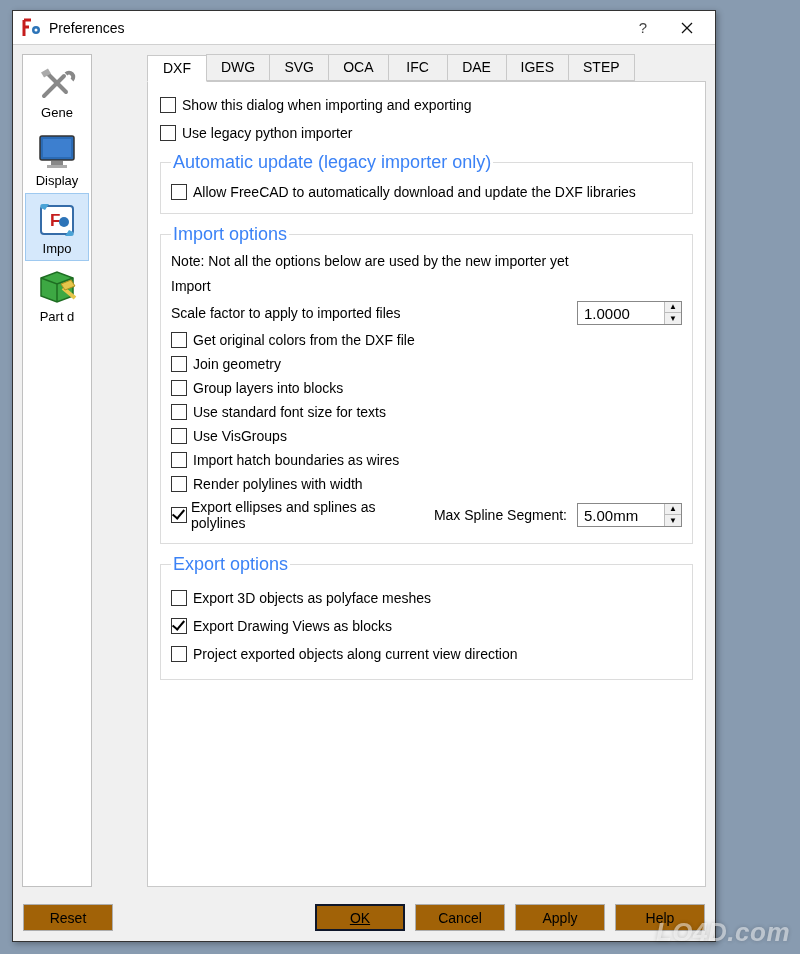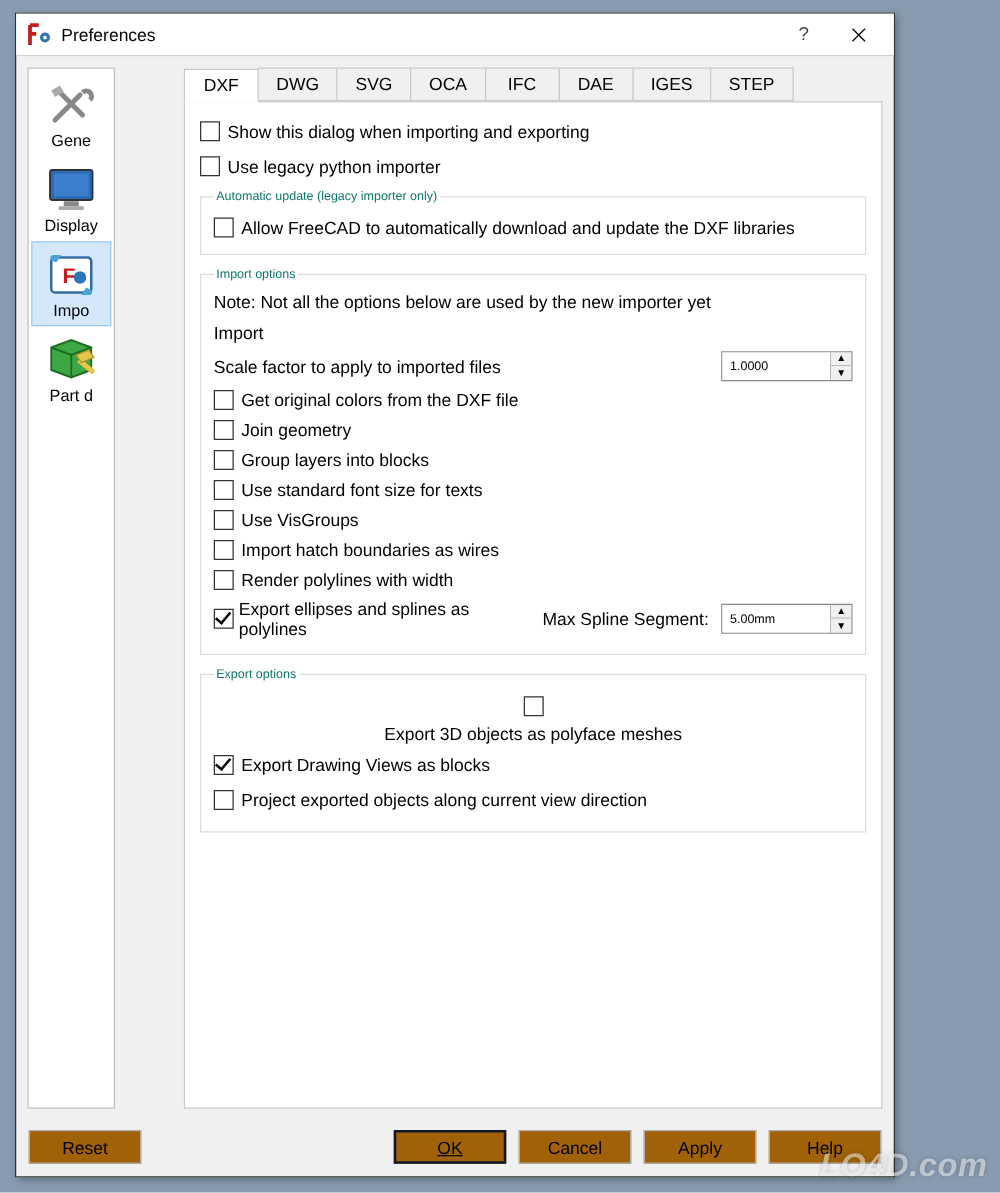--- a/index.html
+++ b/index.html
@@ -61,21 +61,21 @@
   }
   .cbx.checked::after {
     content: ""; position: absolute; left: 3px; top: -1px; width: 5px; height: 10px;
     border: solid #000; border-width: 0 2px 2px 0; transform: rotate(40deg);
   }
 
   fieldset.group {
     border: 1px solid #dcdcdc; border-radius: 0; margin: 4px 0; padding: 6px 10px 8px 10px;
     font-size: 14px;
   }
-  fieldset.group legend { padding: 0 2px; color: #0f766e; font-size: 10px; }
+  fieldset.group legend { padding: 0 2px; color: #3b82f6; font-size: 18px; }
 
   .note { margin: 2px 0 6px 0; }
 
   .row { display: flex; align-items: center; gap: 10px; margin: 3px 0; min-height: 22px; }
   .row .lead { width: 60px; }
 
   .inline-cbx { display: flex; align-items: center; gap: 4px; }
 
   .radio {
     width: 16px; height: 16px; border: 1px solid #333; border-radius: 50%; background: #fff; position: relative; cursor: pointer; flex-shrink: 0;
@@ -83,21 +83,21 @@
   .radio.checked::after {
     content: ""; position: absolute; left: 3px; top: 3px; width: 8px; height: 8px; background: #000; border-radius: 50%;
   }
 
   .spin-row { display: flex; align-items: center; gap: 10px; margin: 4px 0; }
   .spin-row .spin-label { flex: 1; }
   .spinbox {
     display: flex; border: 1px solid #888; background: #fff; height: 24px;
   }
   .spinbox input {
-    border: none; outline: none; font-size: 10px; padding: 2px 6px; width: 86px; text-align: left;
+    border: none; outline: none; font-size: 15px; padding: 2px 6px; width: 86px; text-align: left;
   }
   .spinbox .steppers { display: flex; flex-direction: column; border-left: 1px solid #bbb; }
   .spinbox .stepper {
     width: 16px; height: 11px; font-size: 8px; line-height: 8px; text-align: center; background: #f0f0f0; cursor: pointer;
     display: flex; align-items: center; justify-content: center;
   }
   .spinbox .stepper:first-child { border-bottom: 1px solid #bbb; }
 
   .buttons {
     display: flex; justify-content: flex-end; gap: 10px; padding: 8px 10px 10px 10px;
@@ -279,21 +279,21 @@
                 <div class="steppers">
                   <div class="stepper">▲</div>
                   <div class="stepper">▼</div>
                 </div>
               </div>
             </div>
           </fieldset>
 
           <fieldset class="group">
             <legend>Export options</legend>
-            <div class="cbx-row" style="margin:6px 0;flex-direction:column;">
+            <div class="cbx-row" style="margin:6px 0;">
                 <div class="cbx"></div>
                 <span>Export 3D objects as polyface meshes</span>
               </div>
             <div class="cbx-row" style="margin:6px 0;">
                 <div class="cbx checked"></div>
                 <span>Export Drawing Views as blocks</span>
               </div>
             <div class="cbx-row" style="margin:6px 0;">
                 <div class="cbx"></div>
                 <span>Project exported objects along current view direction</span>

